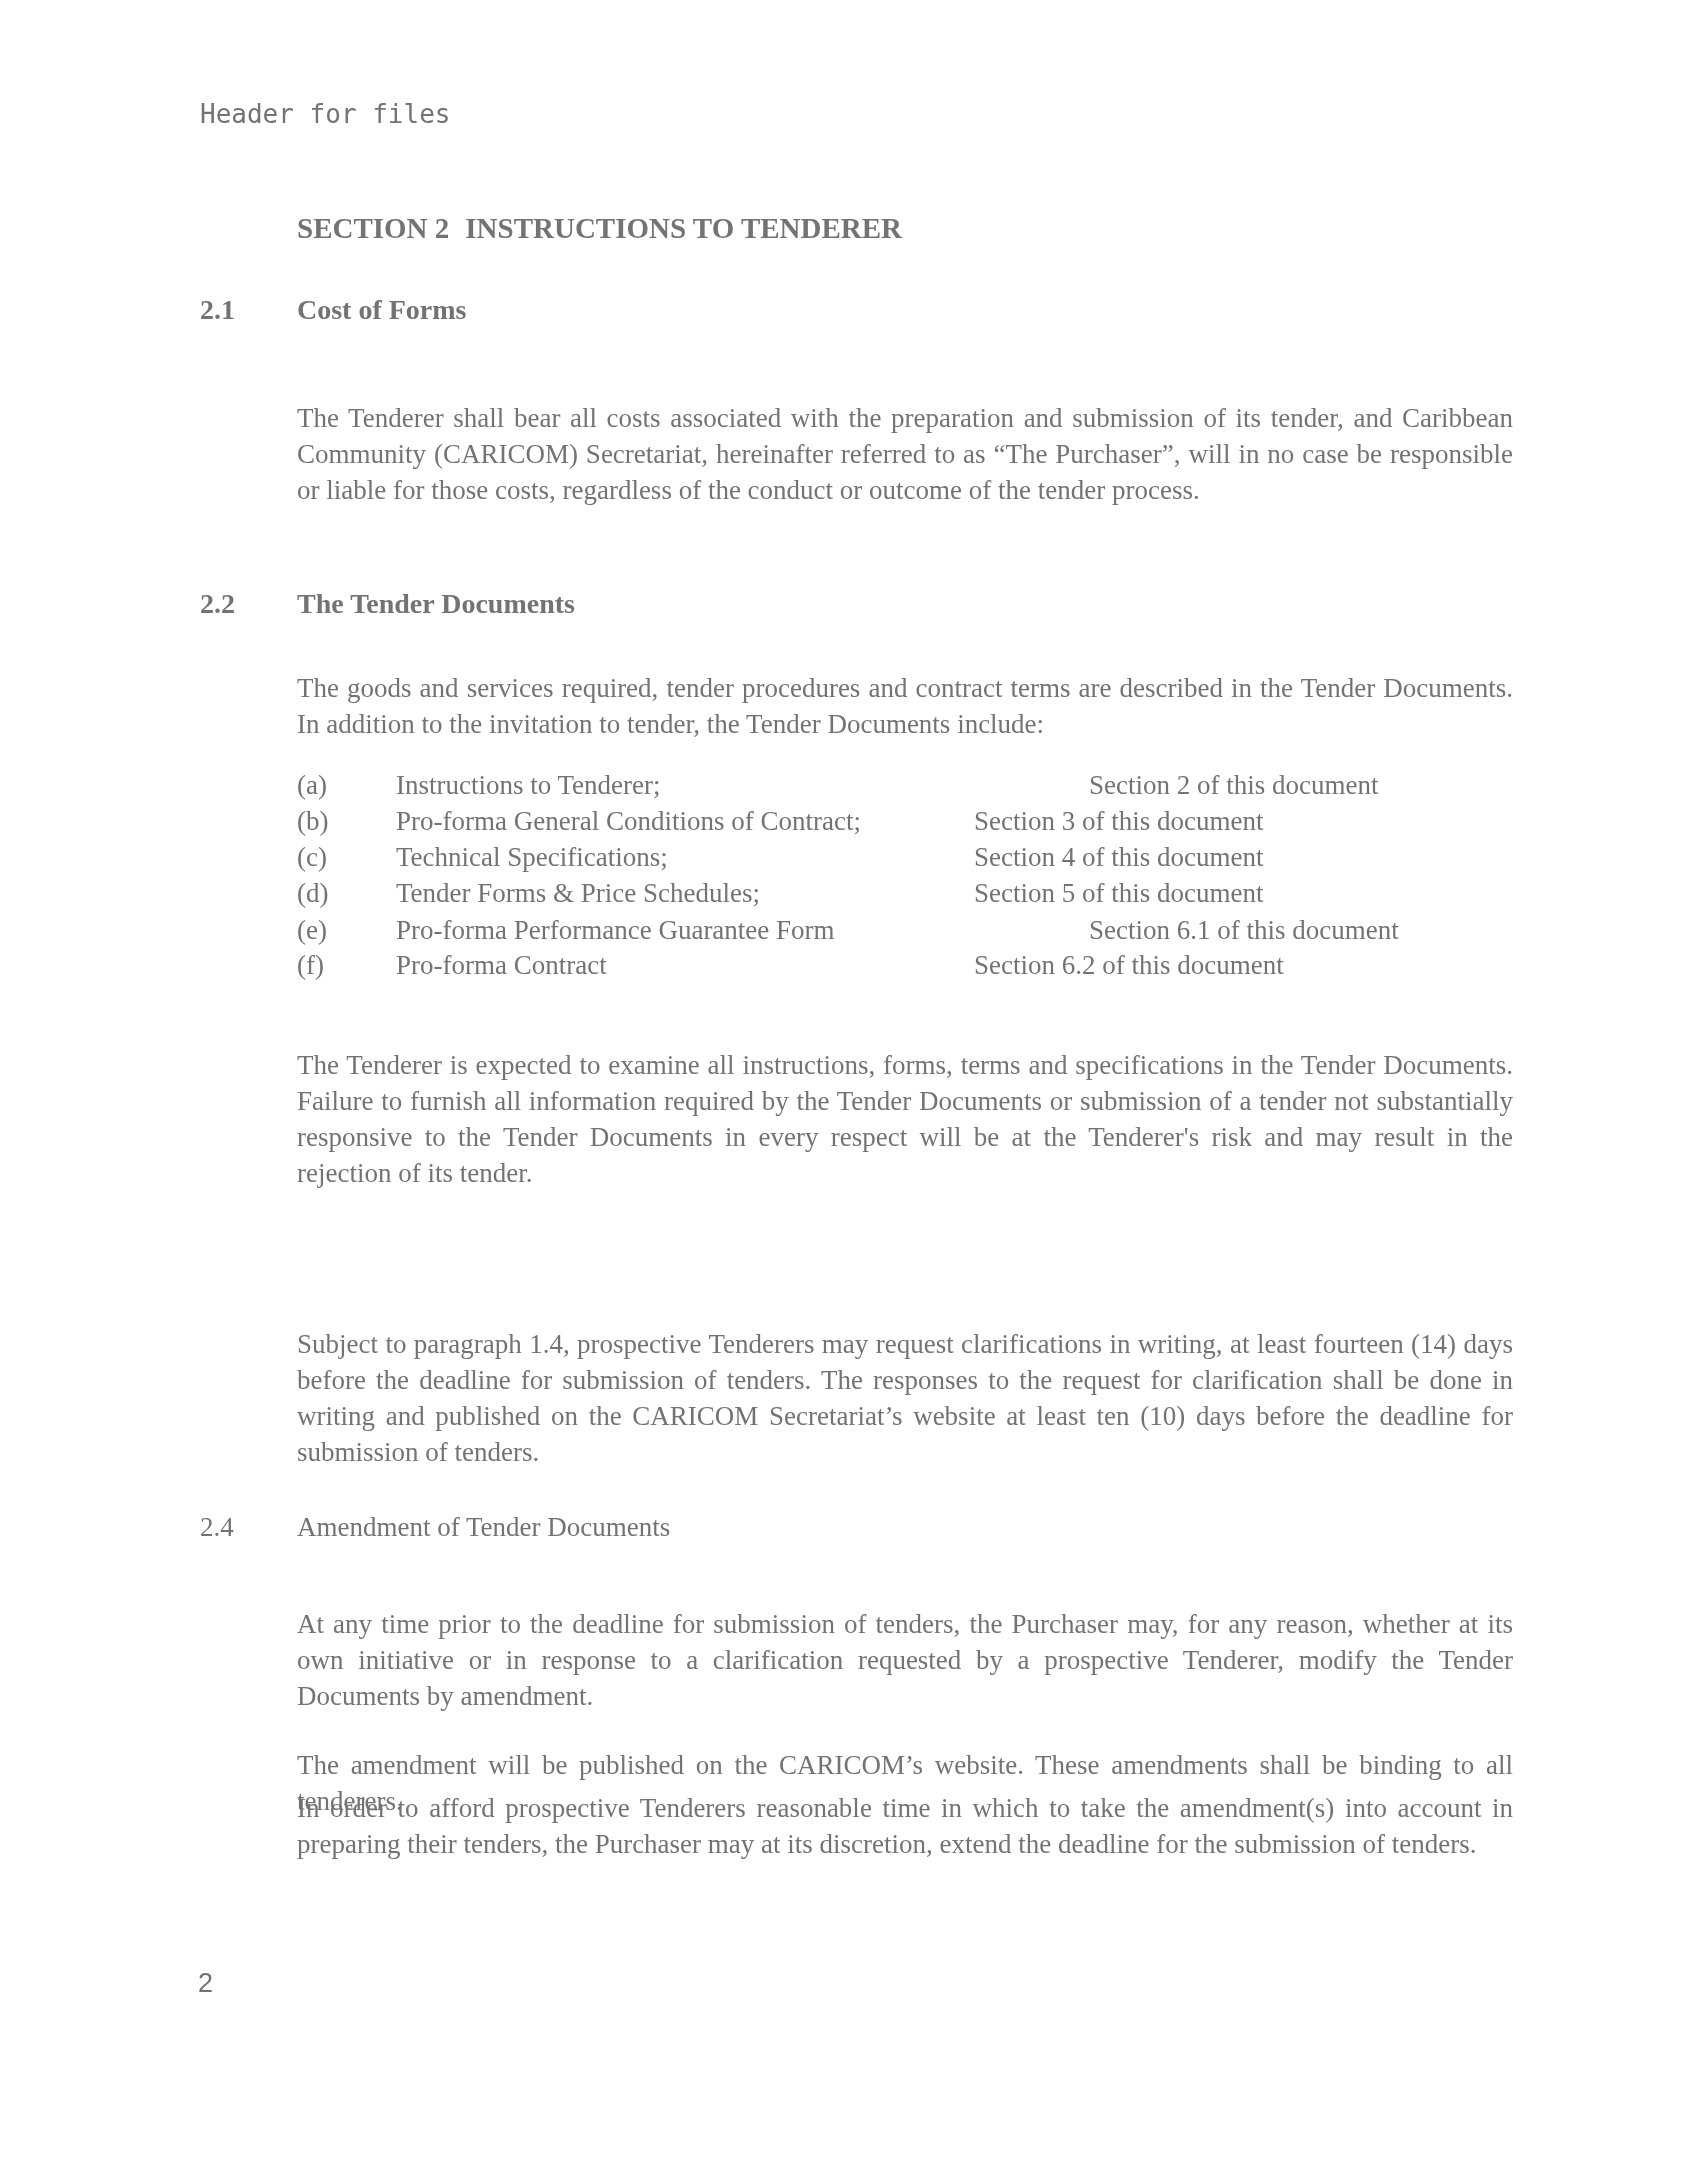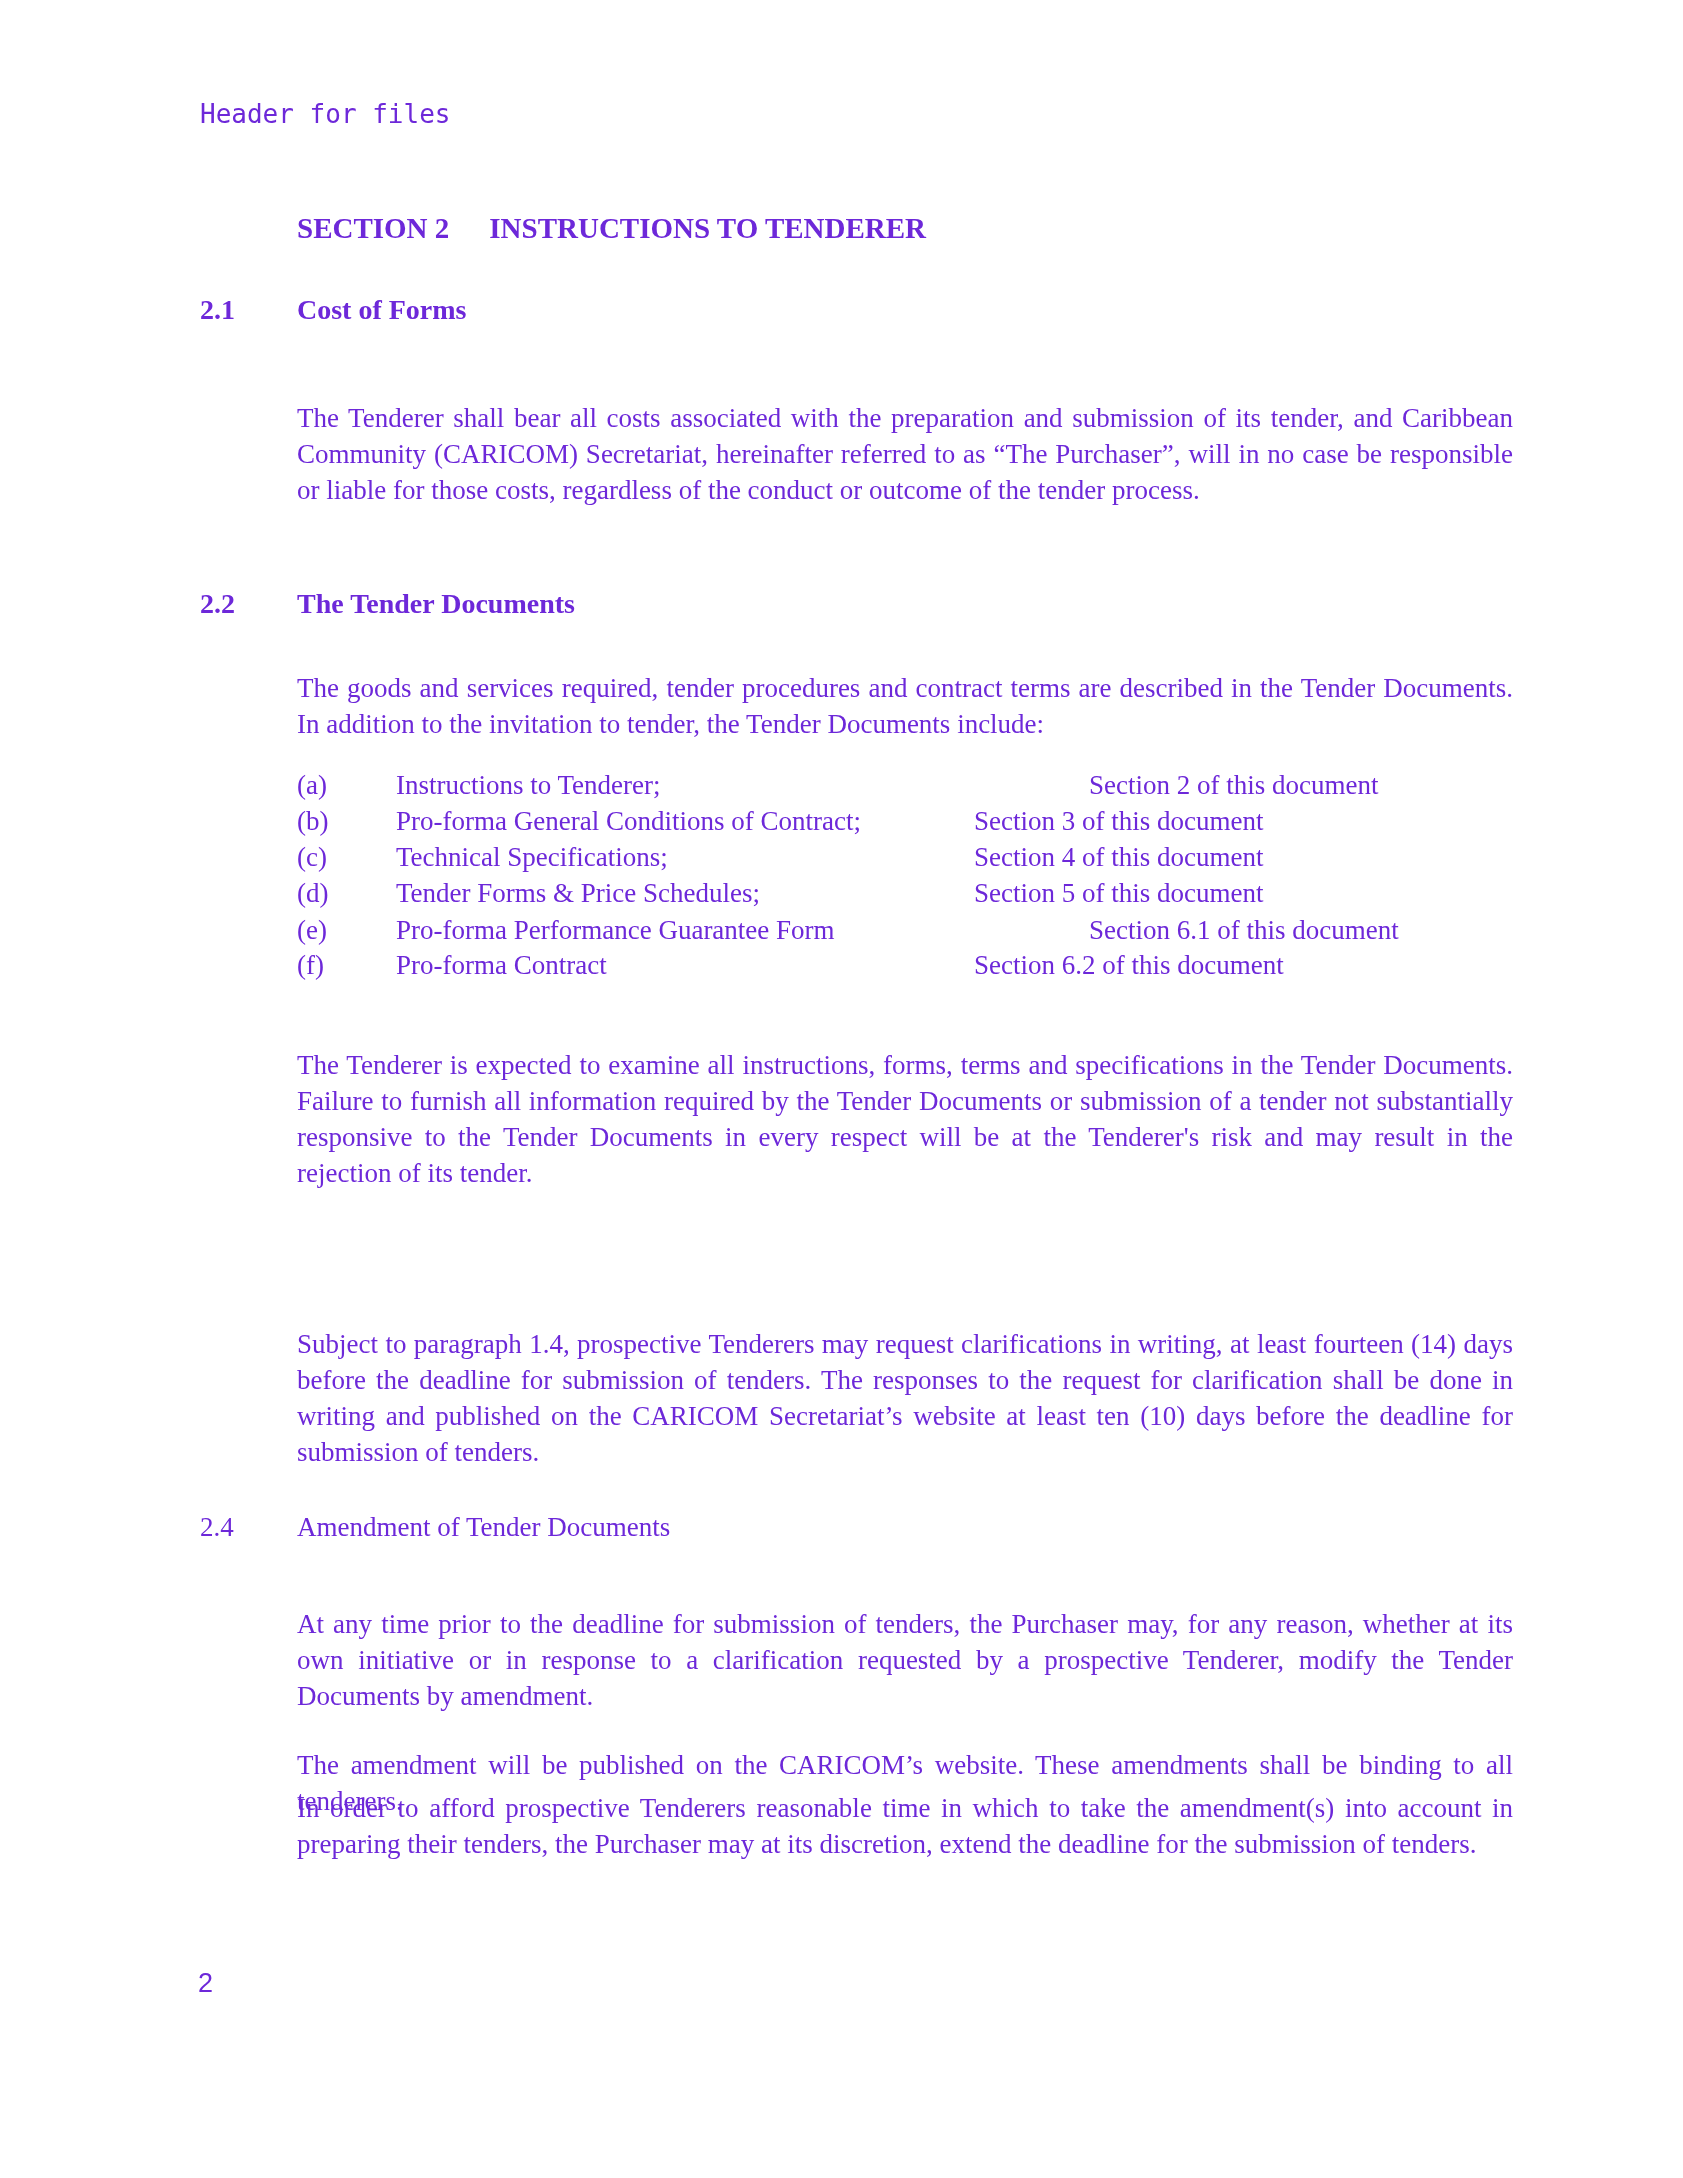--- a/index.html
+++ b/index.html
@@ -5,21 +5,21 @@
   html, body {
     margin: 0;
     padding: 0;
     background: #ffffff;
   }
   .page {
     position: relative;
     width: 1683px;
     height: 2178px;
     background: #ffffff;
-    color: #6d28d9;
+    color: #737373;
     font-family: "Liberation Serif", serif;
     overflow: hidden;
   }
   .doc-header {
     position: absolute;
     left: 200px;
     top: 99px;
     font-family: "DejaVu Sans Mono", monospace;
     font-size: 26px;
     letter-spacing: 0px;
@@ -28,21 +28,21 @@
   .doc-title {
     position: absolute;
     left: 297px;
     top: 212px;
     font-weight: bold;
     font-size: 29px;
     white-space: nowrap;
   }
   .doc-title .title-section {
     display: inline-block;
-    margin-right: 40px;
+    margin-right: 16px;
   }
   .heading-row {
     position: absolute;
     left: 200px;
     width: 1317px;
     font-size: 28px;
     white-space: nowrap;
   }
   .heading-row .sec-num {
     display: inline-block;

